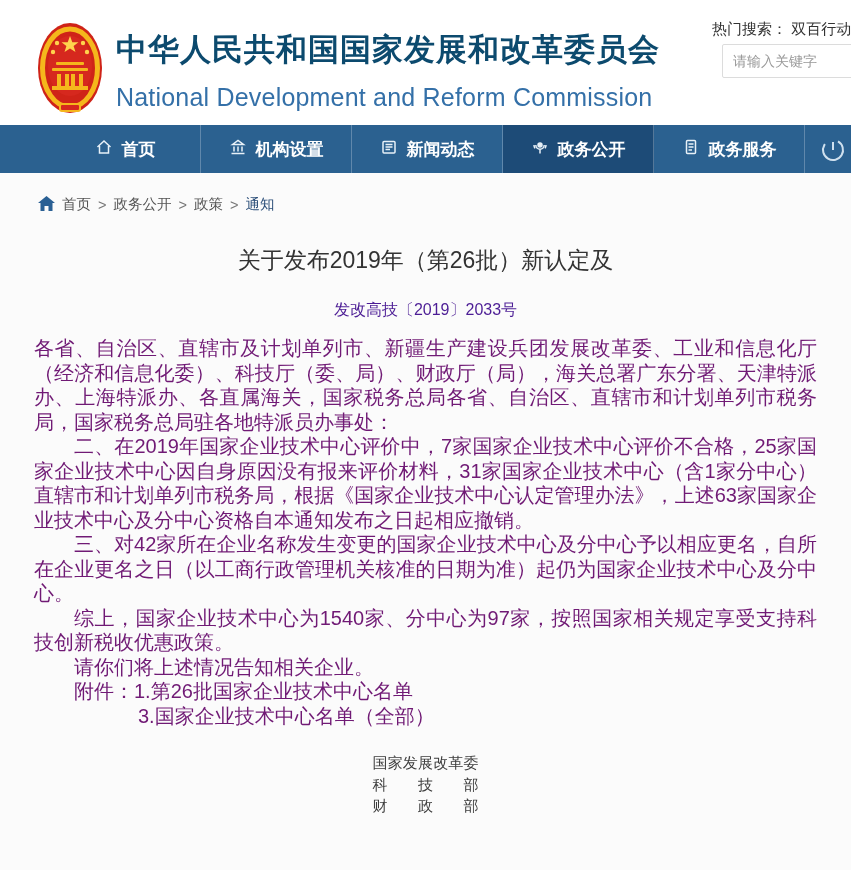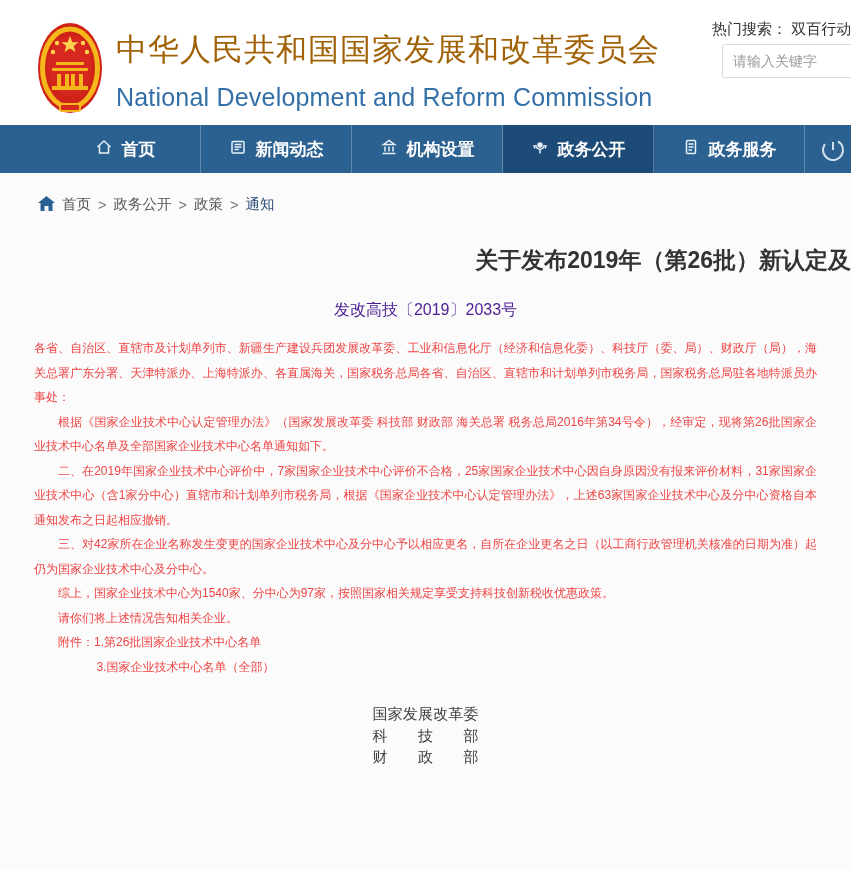--- a/index.html
+++ b/index.html
@@ -7,21 +7,21 @@
   body {
     width:851px; height:870px; overflow:hidden; position:relative;
     background:#ffffff;
     font-family:"Liberation Sans", sans-serif;
     -webkit-font-smoothing:antialiased;
   }
 
   
   .site-header { position:absolute; top:0; left:0; width:851px; height:125px; background:#fff; }
   .brand { position:absolute; left:36px; top:22px; display:flex; align-items:center; gap:12px; cursor:pointer; }
-  .brand-titles .cn { font-size:31px; font-weight:normal; color:#a16207; letter-spacing:1px; line-height:36px; }
+  .brand-titles .cn { font-size:31px; font-weight:bold; color:#0c4a6e; letter-spacing:1px; line-height:36px; }
   .brand-titles .en { font-size:25px; color:#3470a8; margin-top:15px; letter-spacing:0.2px; }
 
   .hot-search { position:absolute; left:712px; top:20px; white-space:nowrap; font-size:15px; color:#333; }
   .hot-search a { color:#333; text-decoration:none; margin-right:10px; cursor:pointer; }
   .search-box {
     position:absolute; left:722px; top:44px; width:170px; height:34px;
     border:1px solid #dcdcdc; border-radius:2px; background:#fff;
     font-size:14px; color:#333; padding:0 10px; outline:none;
     font-family:"Liberation Sans", sans-serif;
   }
@@ -43,24 +43,24 @@
   .content { position:absolute; top:173px; left:0; width:851px; height:697px; background:#fbfbfb; }
 
   .breadcrumb {
     display:flex; align-items:center; gap:7px;
     margin:22px 0 0 38px; font-size:14.5px; color:#555;
   }
   .breadcrumb a { color:#555; text-decoration:none; cursor:pointer; }
   .breadcrumb .sep { color:#777; }
   .breadcrumb .current { font-weight:normal; color:#2c4f79; }
 
-  .doc-title { text-align:right; margin-top:27px; font-size:23px; font-weight:bold; color:#333; line-height:38px; }
+  .doc-title { text-align:center; margin-top:27px; font-size:23px; font-weight:normal; color:#333; line-height:38px; }
   .doc-number { text-align:center; margin-top:21px; font-size:16px; color:#4c1d95; }
 
-  .doc-body { margin:15px 34px 0 34px; font-size:12px; color:#ef4444; line-height:24.5px; text-align:justify; }
+  .doc-body { margin:15px 34px 0 34px; font-size:20px; color:#701a75; line-height:24.5px; text-align:justify; }
   .doc-body p { margin:0; text-indent:2em; }
   .doc-body p.no-indent { text-indent:0; }
   .doc-body p.attach-sub { text-indent:0; padding-left:5.2em; }
 
   .signature { width:106px; margin:24px auto 0 auto; font-size:15px; color:#3d3d3d; line-height:21.5px; }
   .sig-line { text-align:justify; text-align-last:justify; text-justify:inter-character; }
 </style>
 </head>
 <body>
 
@@ -107,35 +107,35 @@
         <svg width="18" height="18" viewBox="0 0 18 18" fill="none" stroke="#e8f1f8" stroke-width="1.5">
           <path d="M2.5 9 L9 3 L15.5 9"></path>
             <path d="M4.5 8 V15 H13.5 V8"></path>
         </svg>
       </span>
       <span>首页</span>
     </li>
     <li>
       <span class="nav-icon">
         <svg width="18" height="18" viewBox="0 0 18 18" fill="none" stroke="#e8f1f8" stroke-width="1.5">
-          <rect x="3" y="3.5" width="12" height="11.5" rx="1"></rect>
-          <path d="M5.5 6.5 H12.5 M5.5 9 H12.5 M5.5 11.5 H10"></path>
-        </svg>
-      </span>
-      <span>新闻动态</span>
-    </li>
-    <li>
-      <span class="nav-icon">
-        <svg width="18" height="18" viewBox="0 0 18 18" fill="none" stroke="#e8f1f8" stroke-width="1.5">
           <path d="M2.5 15.5 H15.5"></path>
             <path d="M3.5 6.5 L9 2.5 L14.5 6.5 Z"></path>
           <path d="M5 8.5 V13.5 M9 8.5 V13.5 M13 8.5 V13.5"></path>
         </svg>
       </span>
       <span>机构设置</span>
+    </li>
+    <li>
+      <span class="nav-icon">
+        <svg width="18" height="18" viewBox="0 0 18 18" fill="none" stroke="#e8f1f8" stroke-width="1.5">
+          <rect x="3" y="3.5" width="12" height="11.5" rx="1"></rect>
+          <path d="M5.5 6.5 H12.5 M5.5 9 H12.5 M5.5 11.5 H10"></path>
+        </svg>
+      </span>
+      <span>新闻动态</span>
     </li>
     <li class="active">
       <span class="nav-icon">
         <svg width="18" height="18" viewBox="0 0 18 18" fill="none" stroke="#e8f1f8" stroke-width="1.5">
           <circle cx="9" cy="7" r="2" fill="#e8f1f8"></circle>
           <path d="M4.8 7 a4.2 4.2 0 0 0 8.4 0"></path>
           <path d="M3 7 a6 6 0 0 0 1 3.3 M15 7 a6 6 0 0 1 -1 3.3"></path>
           <path d="M9 11.2 V15.5"></path>
         </svg>
       </span>
@@ -177,21 +177,20 @@
   </div>
 
   <h1 class="doc-title">
     <div>关于发布2019年（第26批）新认定及</div>
   </h1>
 
   <div class="doc-number">发改高技〔2019〕2033号</div>
 
   <div class="doc-body">
     <p class="no-indent">各省、自治区、直辖市及计划单列市、新疆生产建设兵团发展改革委、工业和信息化厅（经济和信息化委）、科技厅（委、局）、财政厅（局），海关总署广东分署、天津特派办、上海特派办、各直属海关，国家税务总局各省、自治区、直辖市和计划单列市税务局，国家税务总局驻各地特派员办事处：</p>
-    <p>根据《国家企业技术中心认定管理办法》（国家发展改革委 科技部 财政部 海关总署 税务总局2016年第34号令），经审定，现将第26批国家企业技术中心名单及全部国家企业技术中心名单通知如下。</p>
     <p>二、在2019年国家企业技术中心评价中，7家国家企业技术中心评价不合格，25家国家企业技术中心因自身原因没有报来评价材料，31家国家企业技术中心（含1家分中心）直辖市和计划单列市税务局，根据《国家企业技术中心认定管理办法》，上述63家国家企业技术中心及分中心资格自本通知发布之日起相应撤销。</p>
     <p>三、对42家所在企业名称发生变更的国家企业技术中心及分中心予以相应更名，自所在企业更名之日（以工商行政管理机关核准的日期为准）起仍为国家企业技术中心及分中心。</p>
     <p>综上，国家企业技术中心为1540家、分中心为97家，按照国家相关规定享受支持科技创新税收优惠政策。</p>
     <p>请你们将上述情况告知相关企业。</p>
     <p>附件：1.第26批国家企业技术中心名单</p>
     <p class="attach-sub">3.国家企业技术中心名单（全部）</p>
   </div>
 
   <div class="signature">
     <div class="sig-line">国家发展改革委</div>

